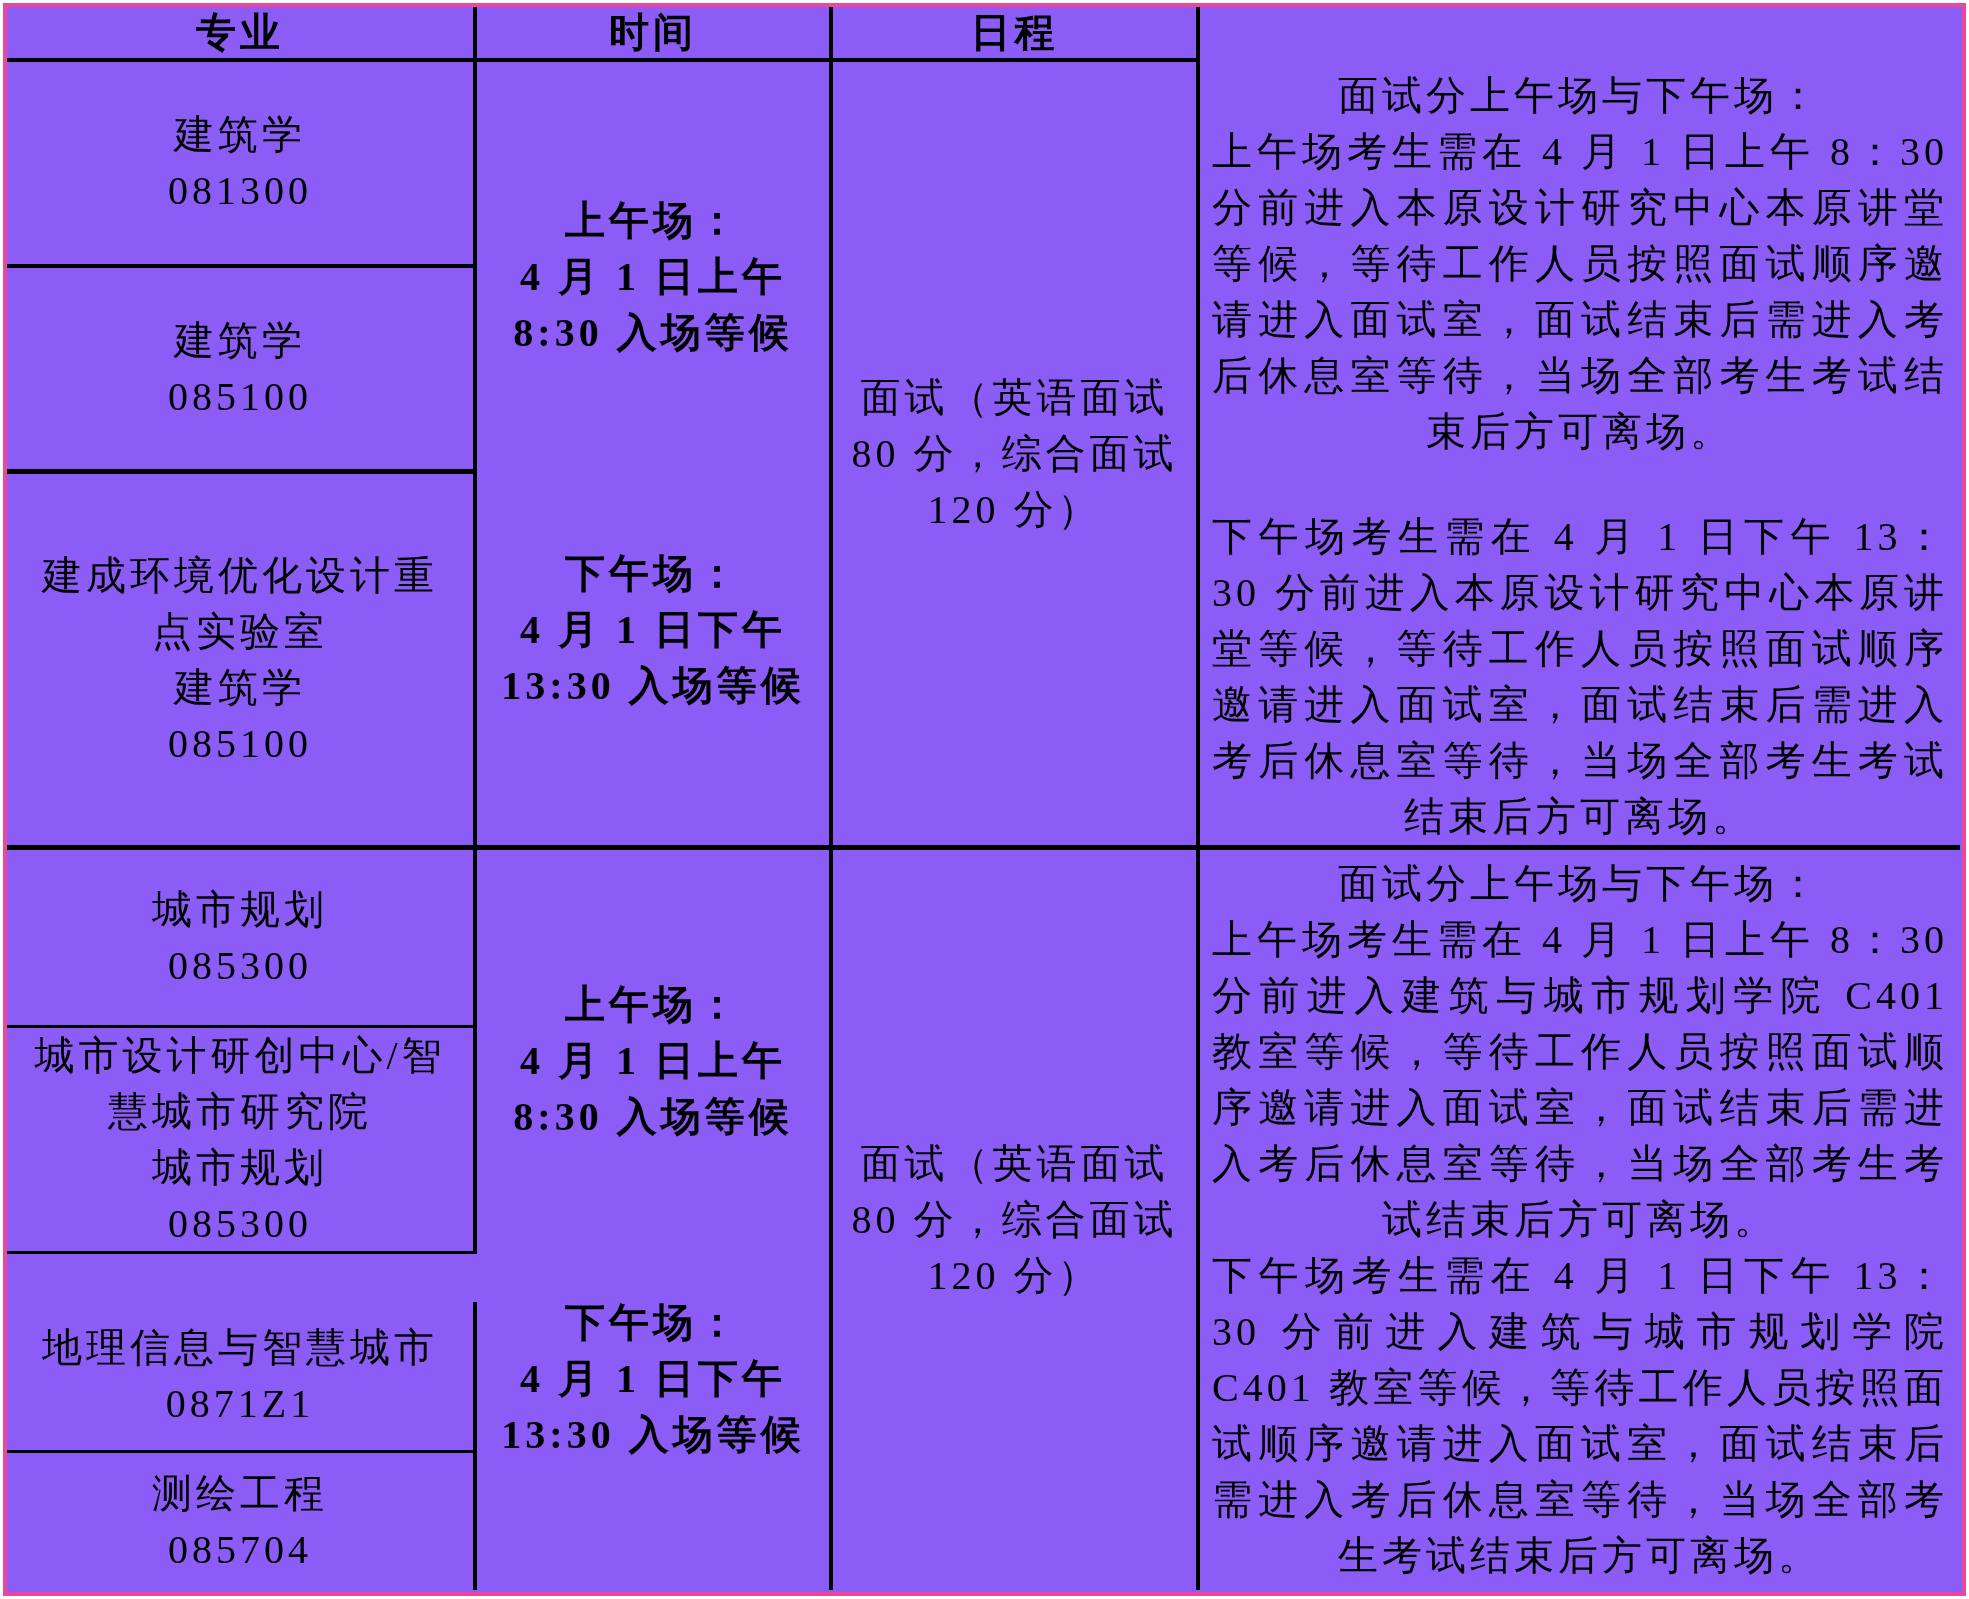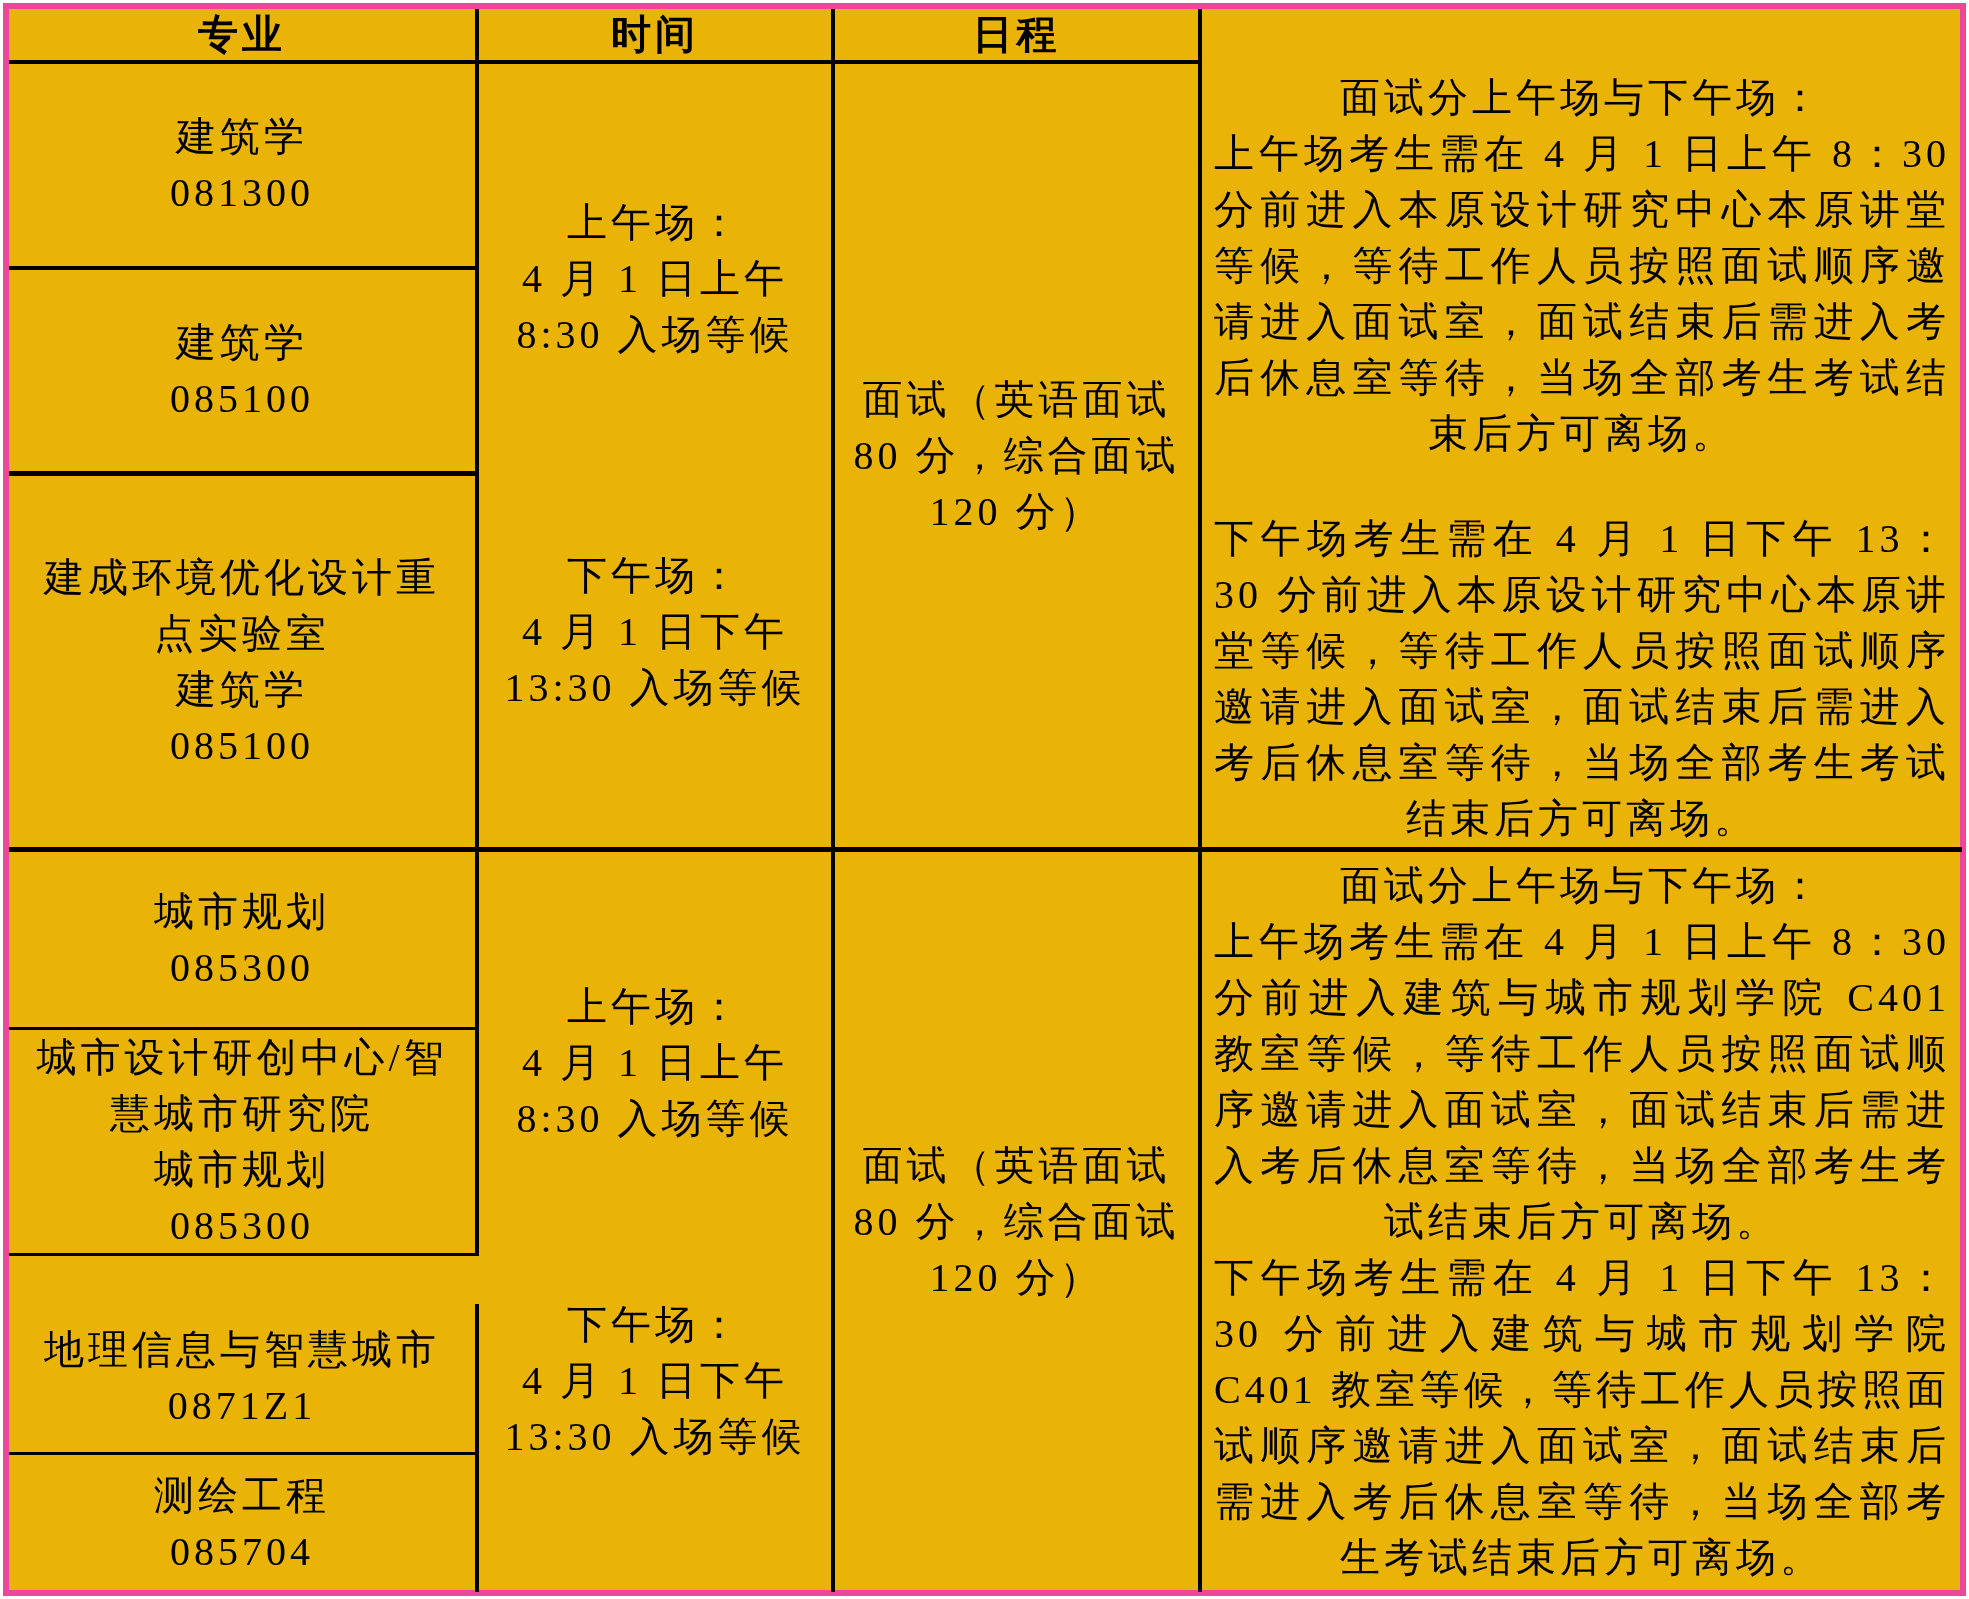--- a/index.html
+++ b/index.html
@@ -12,25 +12,25 @@
     color: #000000;
   }
 
   .doc-table {
     position: absolute;
     left: 3px;
     top: 3px;
     width: 1963px;
     height: 1593px;
     box-sizing: border-box;
-    border: 6px solid #ec4899;
+    border: 4px solid #ec4899;
     display: grid;
     grid-template-columns: 470px 356px 367px 760px;
     grid-template-rows: 55px 206px 206px 376px 178px 226px 199px 137px;
-    background: #eab308;
+    background: #8b5cf6;
   }
 
   .cell {
     box-sizing: border-box;
     display: flex;
     flex-direction: column;
     align-items: center;
     justify-content: center;
     font-size: 40px;
     line-height: 56px;
@@ -47,21 +47,21 @@
   .hb5 { border-bottom: 5px solid #000000; }
 
   .hdr {
     font-weight: bold;
     text-align: center;
   }
 
   .major-cell { text-align: center; padding: 0 16px; }
   .major-line { width: 100%; }
 
-  .time-cell { text-align: center; }
+  .time-cell { text-align: center; font-weight: bold; }
   .time-block div { white-space: nowrap; }
   .time-gap-s1 { height: 185px; }
   .time-gap-s2 { height: 150px; }
 
   .sched-cell { text-align: center; padding: 0 8px; }
 
   .rules-cell {
     justify-content: flex-start;
     padding: 6px 12px 0 12px;
     line-height: 56px;

